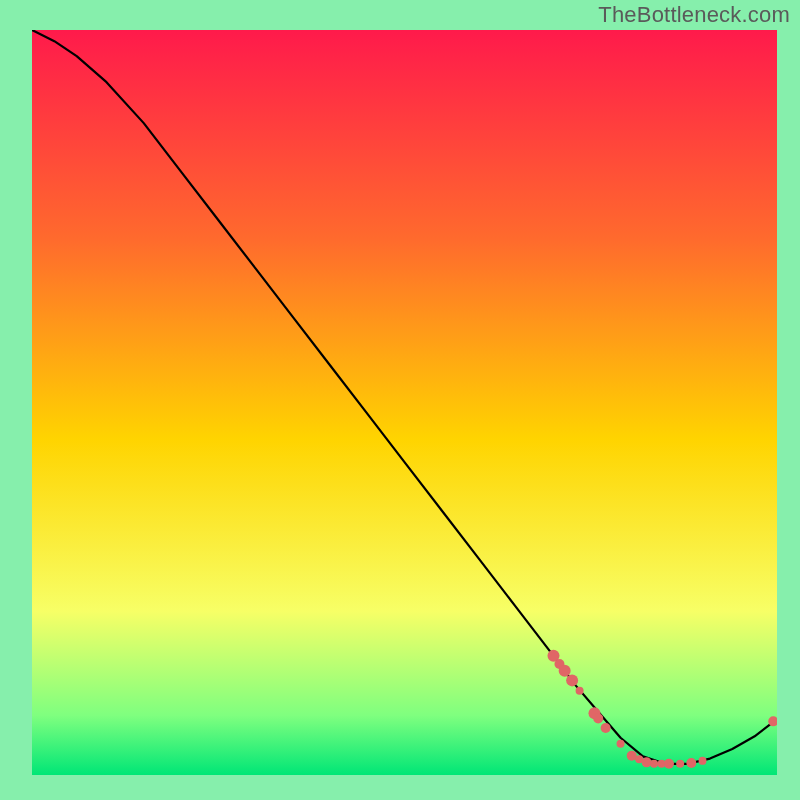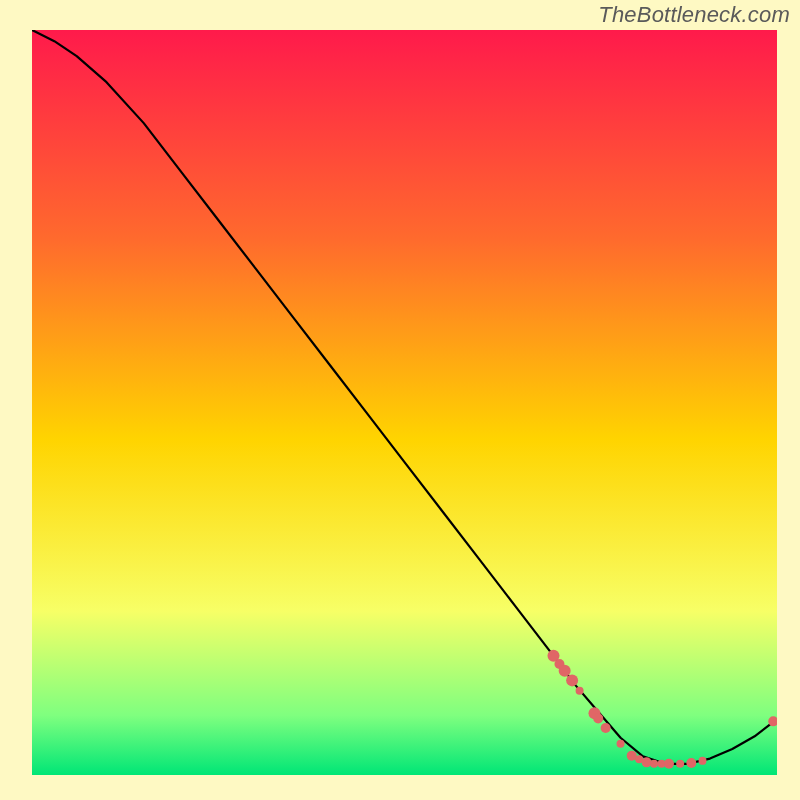--- a/index.html
+++ b/index.html
@@ -7,22 +7,21 @@
     padding: 0;
     background: #000;
     width: 800px;
     height: 800px;
     position: relative;
     font-family: Arial, sans-serif;
   }
   .outer {
     position: absolute;
     inset: 0;
-    background: #fef9c3;
-    font-style: italic;
+    background: #86efac;
   }
   .attribution {
     position: absolute;
     top: 2px;
     right: 10px;
     color: #5a5a5a;
     font-size: 22px;
     font-weight: 400;
     letter-spacing: 0.2px;
   }

